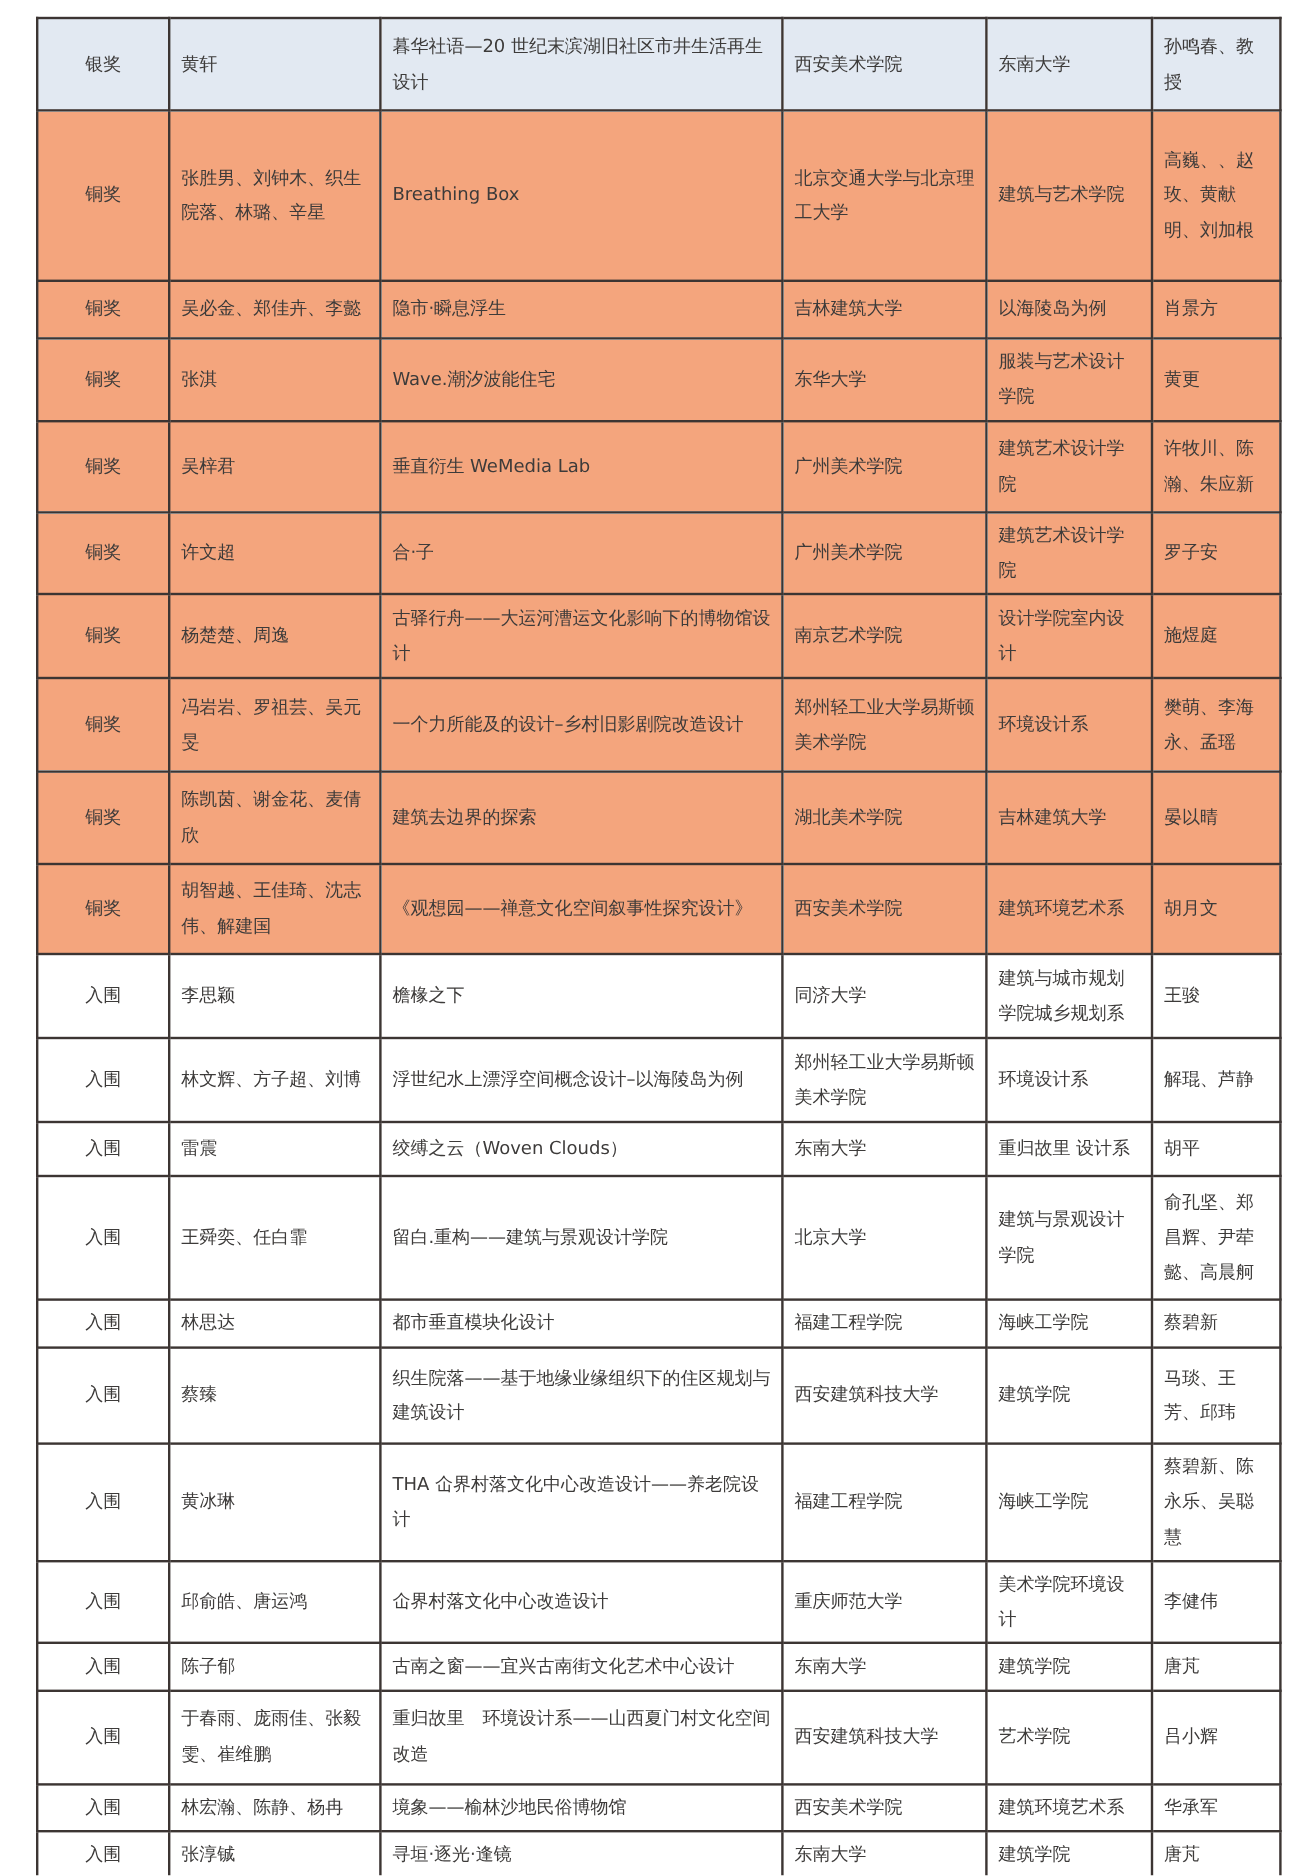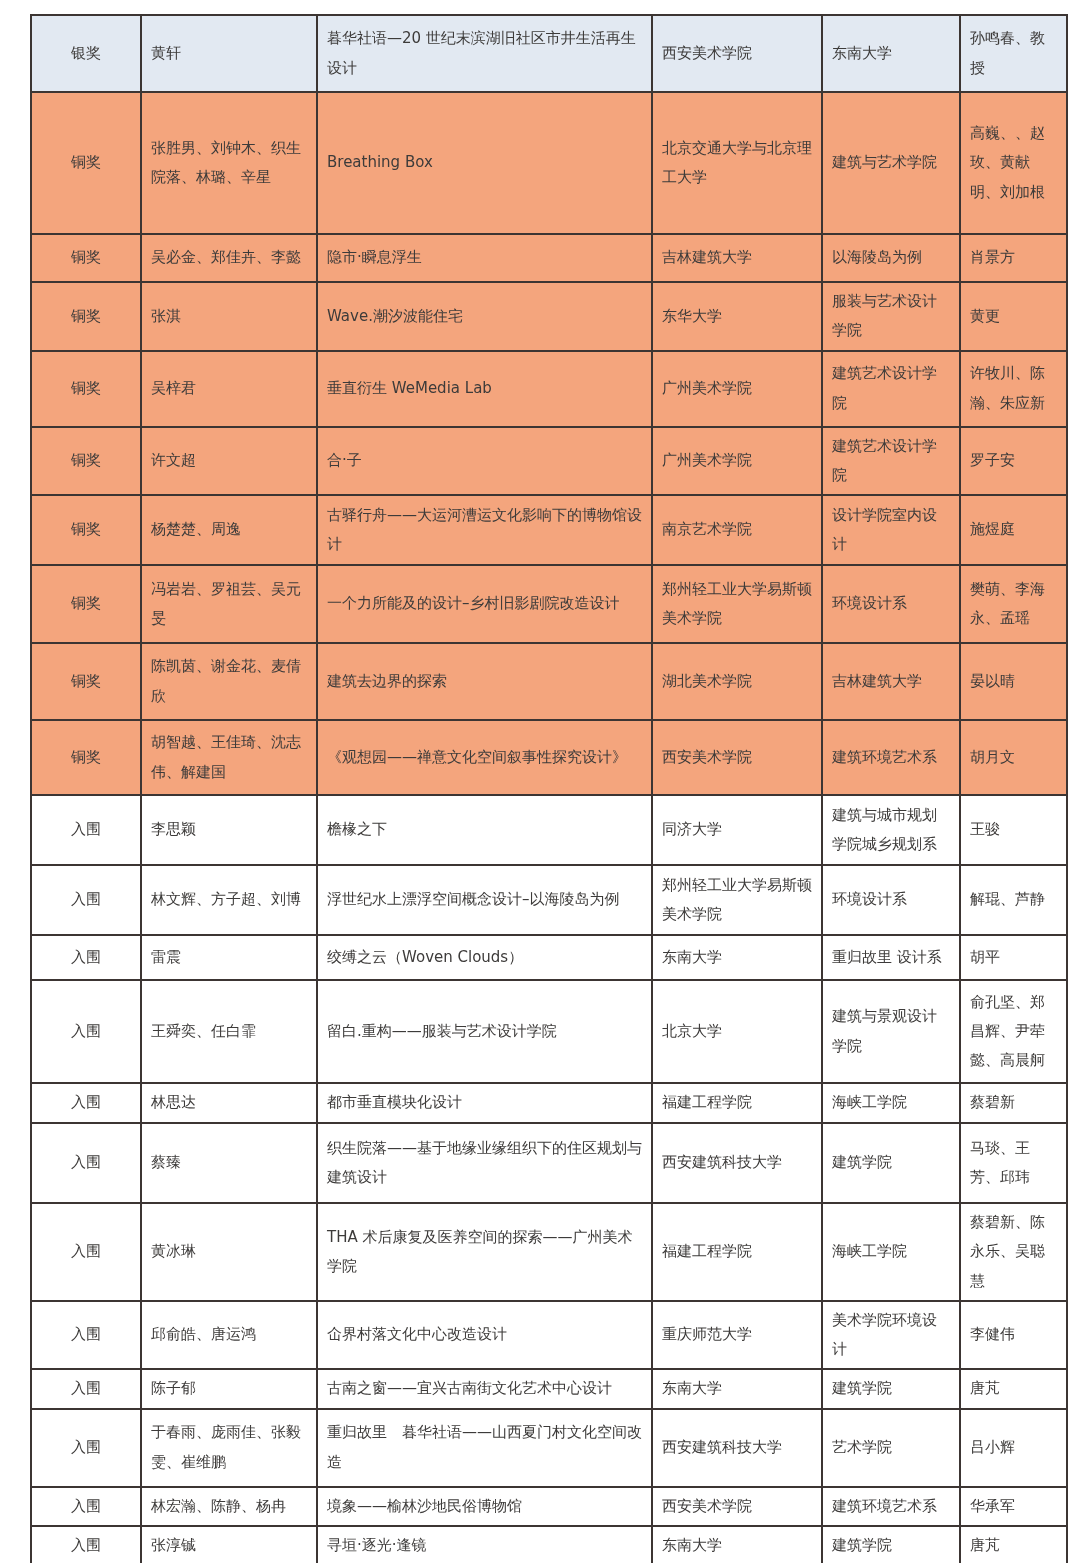--- a/index.html
+++ b/index.html
@@ -150,21 +150,21 @@
           <td data-name="cell-award">入围</td>
           <td data-name="cell-names">雷震</td>
           <td data-name="cell-project">绞缚之云（Woven Clouds）</td>
           <td data-name="cell-university">东南大学</td>
           <td data-name="cell-department">重归故里 设计系</td>
           <td data-name="cell-advisors">胡平</td>
         </tr>
         <tr data-name="table-row" class="tier-none" style="height: 103px;">
           <td data-name="cell-award">入围</td>
           <td data-name="cell-names">王舜奕、任白霏</td>
-          <td data-name="cell-project">留白.重构——服装与艺术设计学院</td>
+          <td data-name="cell-project">留白.重构——建筑与景观设计学院</td>
           <td data-name="cell-university">北京大学</td>
           <td data-name="cell-department">建筑与景观设计学院</td>
           <td data-name="cell-advisors">俞孔坚、郑昌辉、尹荦懿、高晨舸</td>
         </tr>
         <tr data-name="table-row" class="tier-none" style="height: 40px;">
           <td data-name="cell-award">入围</td>
           <td data-name="cell-names">林思达</td>
           <td data-name="cell-project">都市垂直模块化设计</td>
           <td data-name="cell-university">福建工程学院</td>
           <td data-name="cell-department">海峡工学院</td>
@@ -174,21 +174,21 @@
           <td data-name="cell-award">入围</td>
           <td data-name="cell-names">蔡臻</td>
           <td data-name="cell-project">织生院落——基于地缘业缘组织下的住区规划与建筑设计</td>
           <td data-name="cell-university">西安建筑科技大学</td>
           <td data-name="cell-department">建筑学院</td>
           <td data-name="cell-advisors">马琰、王芳、邱玮</td>
         </tr>
         <tr data-name="table-row" class="tier-none" style="height: 77px;">
           <td data-name="cell-award">入围</td>
           <td data-name="cell-names">黄冰琳</td>
-          <td data-name="cell-project">THA 术后康复及医养空间的探索——广州美术学院</td>
+          <td data-name="cell-project">THA 仚界村落文化中心改造设计——养老院设计</td>
           <td data-name="cell-university">福建工程学院</td>
           <td data-name="cell-department">海峡工学院</td>
           <td data-name="cell-advisors">蔡碧新、陈永乐、吴聪慧</td>
         </tr>
         <tr data-name="table-row" class="tier-none" style="height: 40px;">
           <td data-name="cell-award">入围</td>
           <td data-name="cell-names">邱俞皓、唐运鸿</td>
           <td data-name="cell-project">仚界村落文化中心改造设计</td>
           <td data-name="cell-university">重庆师范大学</td>
           <td data-name="cell-department">美术学院环境设计</td>
@@ -198,21 +198,21 @@
           <td data-name="cell-award">入围</td>
           <td data-name="cell-names">陈子郁</td>
           <td data-name="cell-project">古南之窗——宜兴古南街文化艺术中心设计</td>
           <td data-name="cell-university">东南大学</td>
           <td data-name="cell-department">建筑学院</td>
           <td data-name="cell-advisors">唐芃</td>
         </tr>
         <tr data-name="table-row" class="tier-none" style="height: 78px;">
           <td data-name="cell-award">入围</td>
           <td data-name="cell-names">于春雨、庞雨佳、张毅雯、崔维鹏</td>
-          <td data-name="cell-project">重归故里　暮华社语——山西夏门村文化空间改造</td>
+          <td data-name="cell-project">重归故里　环境设计系——山西夏门村文化空间改造</td>
           <td data-name="cell-university">西安建筑科技大学</td>
           <td data-name="cell-department">艺术学院</td>
           <td data-name="cell-advisors">吕小辉</td>
         </tr>
         <tr data-name="table-row" class="tier-none" style="height: 37px;">
           <td data-name="cell-award">入围</td>
           <td data-name="cell-names">林宏瀚、陈静、杨冉</td>
           <td data-name="cell-project">境象——榆林沙地民俗博物馆</td>
           <td data-name="cell-university">西安美术学院</td>
           <td data-name="cell-department">建筑环境艺术系</td>

